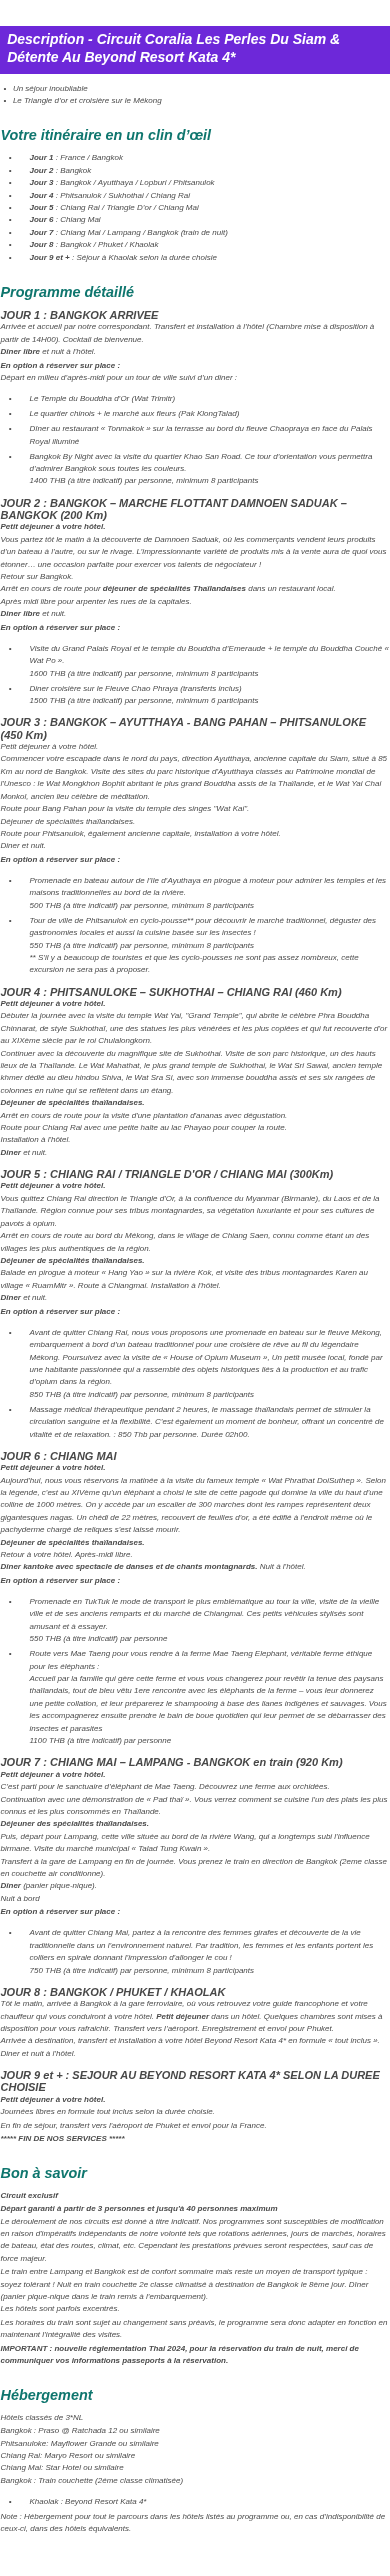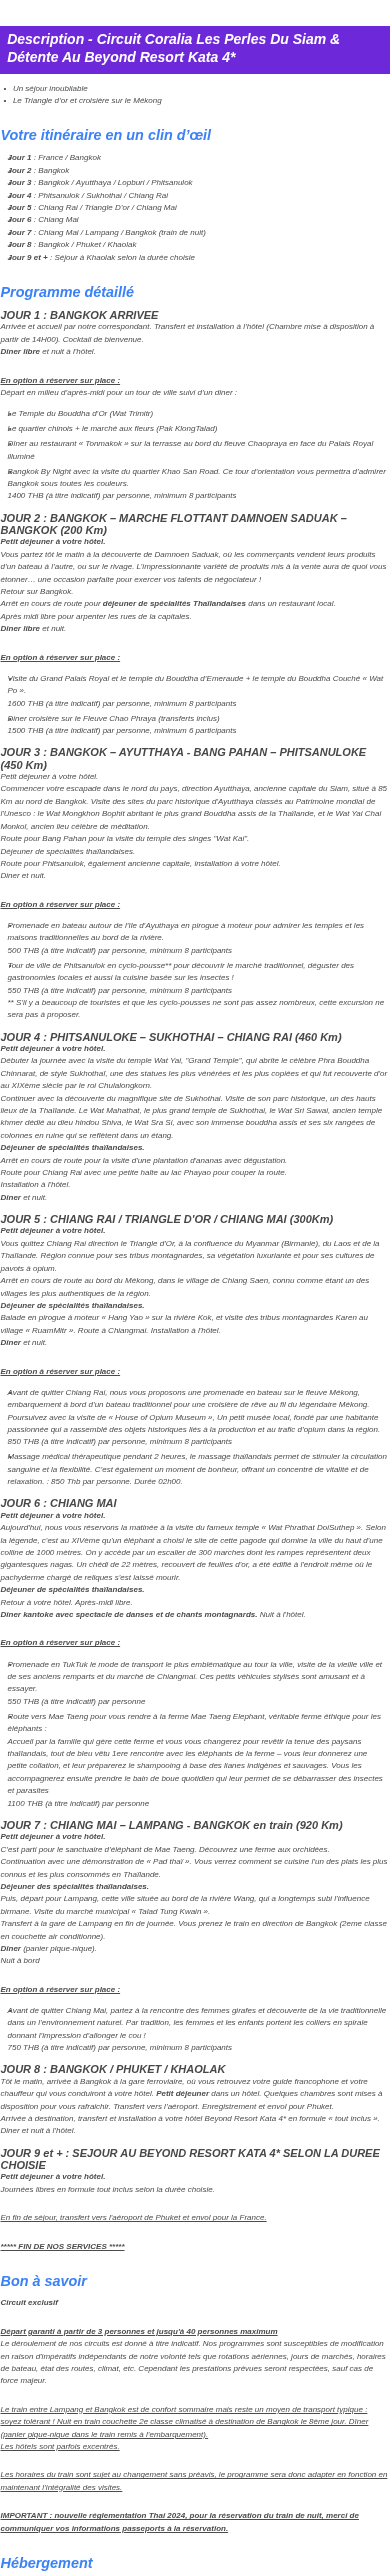--- a/index.html
+++ b/index.html
@@ -15,37 +15,37 @@
     background:#6d28d9;
     color:#ffffff;
     margin:26px 0 0 0;
     padding:5.2px 8.2px 7.7px 7.2px;
     font-size:14px;
     line-height:17.5px;
     font-weight:700;
   }
   main{display:block;padding:0 2.1px 15.5px 0.5px;}
   .h2{
-    color:#3b82f6;
+    color:#0f766e;
     font-size:14.4px;
     line-height:16.5px;
     font-weight:700;
     margin:19.6px 0 8.2px 0;
   }
   .h3{
     font-size:11px;
     line-height:12.4px;
     font-weight:700;
     margin:8.8px 0 0 0;
     color:#484848;
   }
   p{margin:0;}
-  .sp{margin-top:16px;text-decoration:underline;}
+  .sp{margin-top:1px;}
   ul{list-style:none;margin:8.8px 0 0 0;padding:0;}
-  li{position:relative;padding-left:7px;margin:0 0 2.6px 0;}
+  li{position:relative;padding-left:29px;margin:0 0 2.6px 0;}
   li::before{content:"\2022";position:absolute;left:8.2px;top:0;}
   ul.tight{margin-top:8.8px;}
   ul.tight li{margin:0;}
   ul.top li{padding-left:12.4px;}
   ul.top li::before{left:3.1px;}
   b{font-weight:700;}
 </style>
 </head>
 <body>
 

